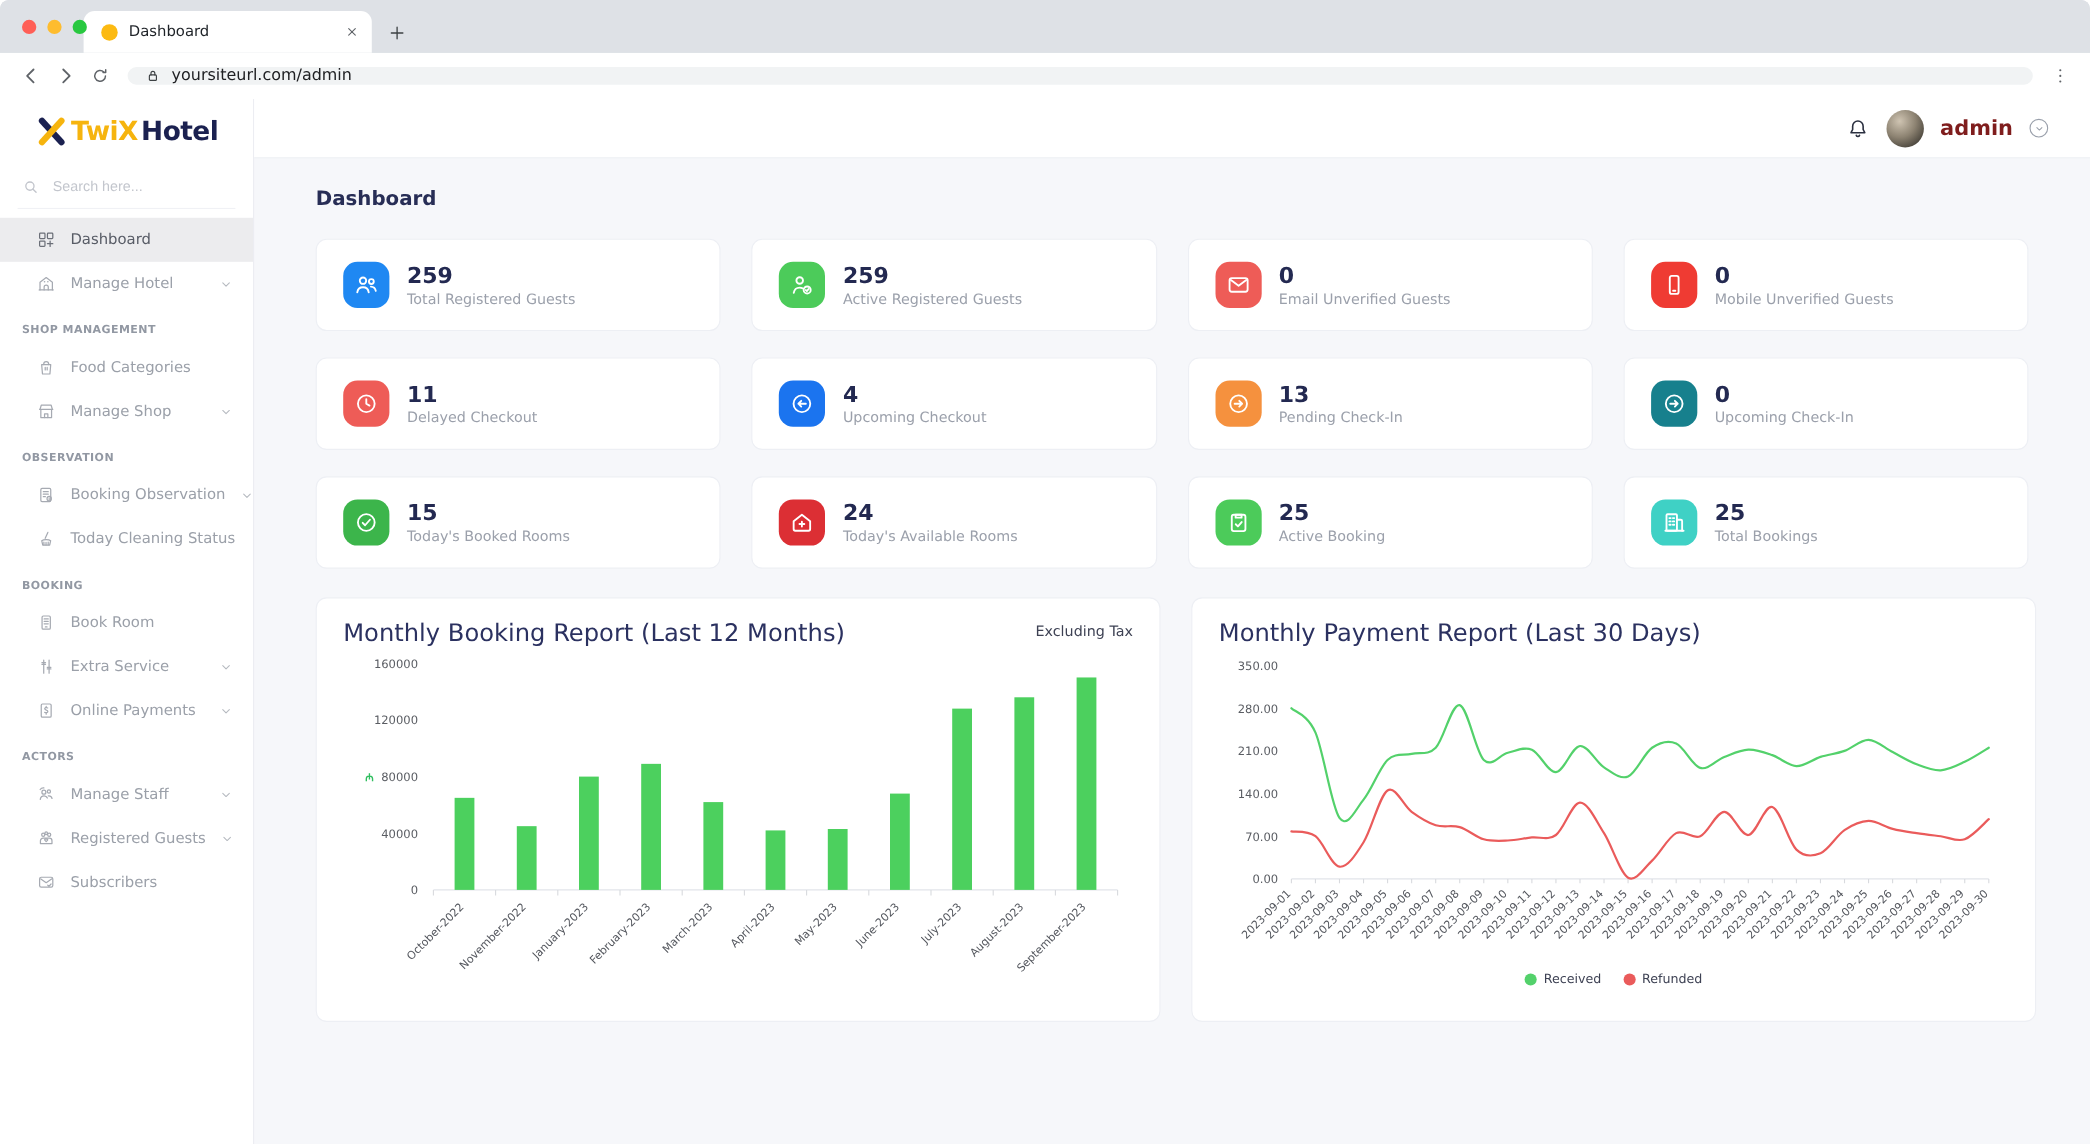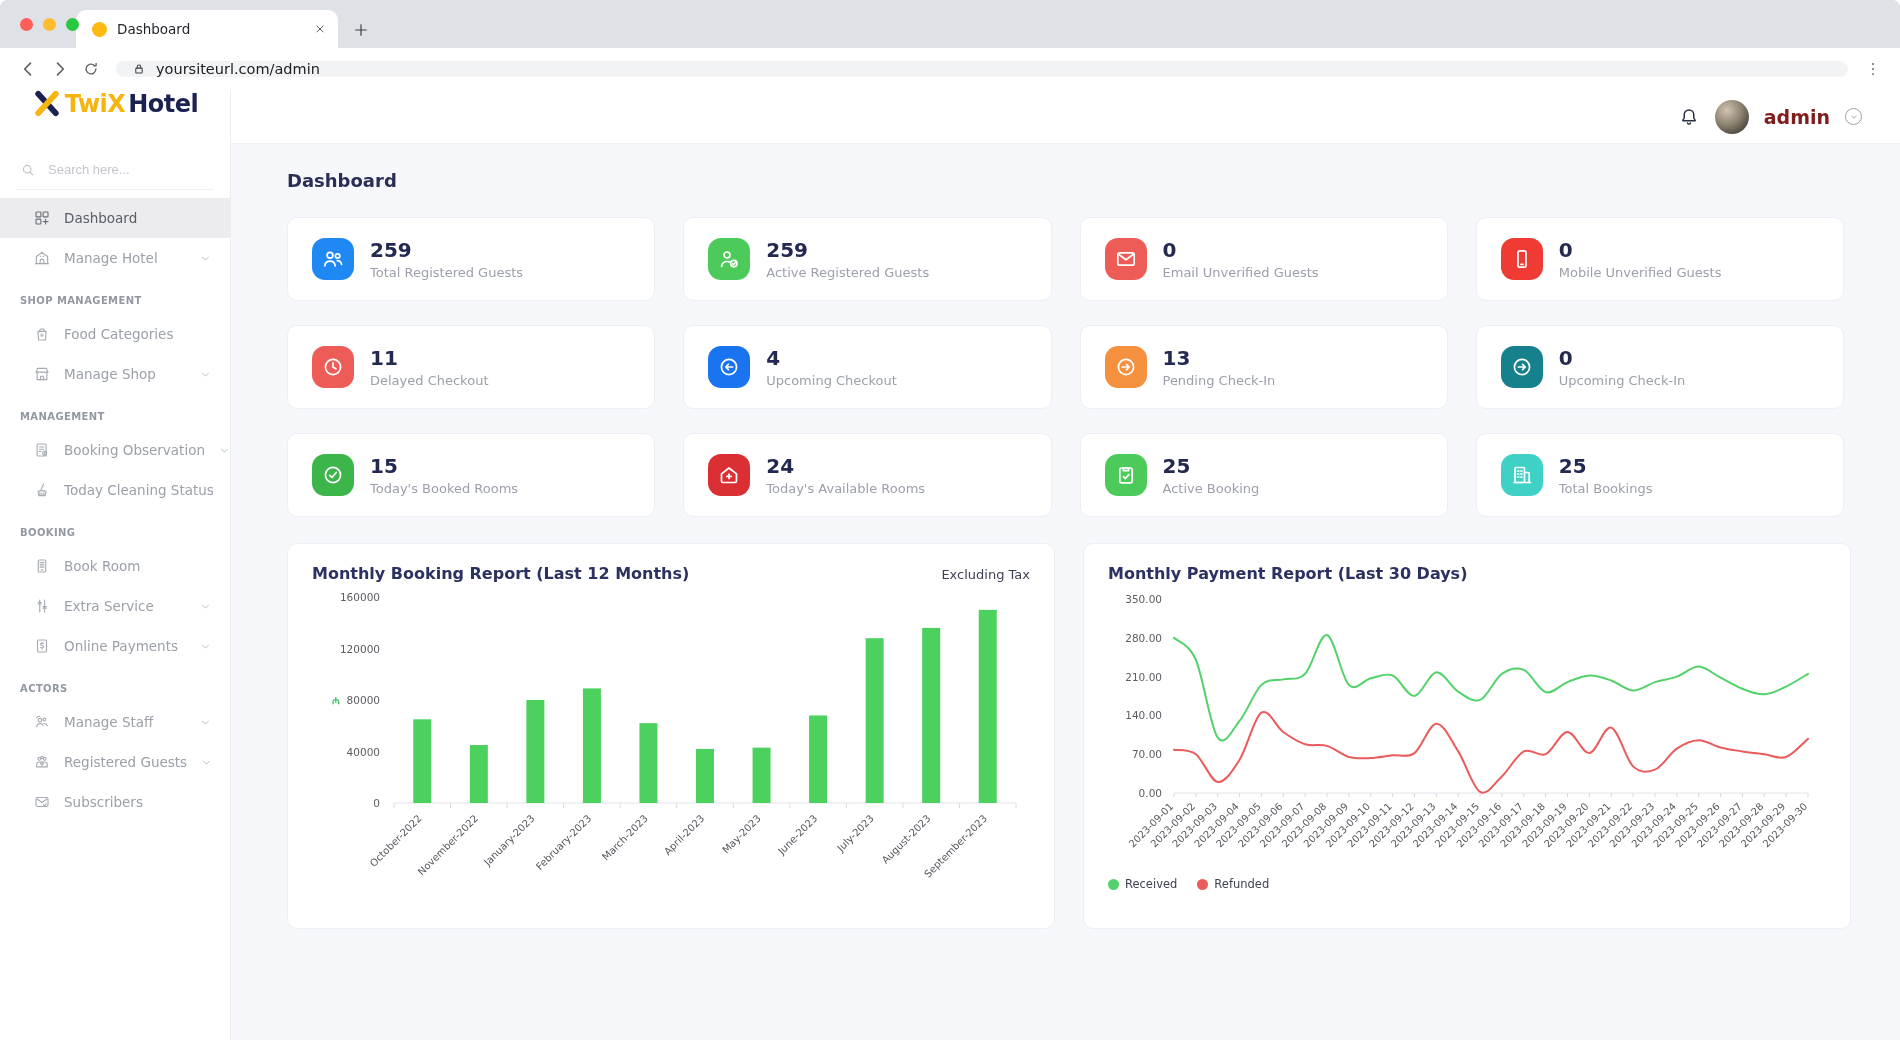--- a/index.html
+++ b/index.html
@@ -17,21 +17,21 @@
   .tab-close{color:#5f6368;display:flex;cursor:pointer}
   .newtab{margin:0 0 9px 14px;color:#3c4043;display:flex;cursor:pointer}
   .toolbar{height:42px;background:#fff;display:flex;align-items:center;gap:4px;padding:0 14px;flex:none}
   .tbtn{color:#5f6368;display:flex;padding:4px;cursor:pointer}
   .urlbar{flex:1;height:16px;background:#f1f3f4;border-radius:15px;display:flex;align-items:center;gap:10px;padding:0 16px;margin:0 8px}
   .lockic{color:#3c4043;display:flex}
   .url-text{font-size:14.5px;color:#202124}
   
   .app{flex:1;display:flex;background:#f6f7fa;min-height:0}
   .sidebar{width:231px;background:#fff;border-right:1px solid #ecedf2;display:flex;flex-direction:column;flex:none}
-  .logo{height:58px;display:flex;align-items:flex-start;justify-content:center;gap:3px;flex:none}
+  .logo{height:58px;display:flex;align-items:center;justify-content:center;gap:3px;flex:none}
   .brand-gold{font-size:24px;font-weight:800;color:#f6b40e;letter-spacing:-.5px}
   .brand-navy{font-size:24px;font-weight:700;color:#1b2150;letter-spacing:-.5px}
   .searchbox{display:flex;align-items:center;gap:10px;margin:2px 16px 0;padding:11px 4px;border-bottom:1px solid #f0f1f5;color:#c2c5cc;flex:none}
   .searchbox input{border:0;outline:0;font-size:13px;color:#6a6e76;width:150px;background:transparent}
   .searchbox input::placeholder{color:#c3c6cd}
   #sidebar-nav{padding:8px 0;overflow:hidden}
   .nav-item{display:flex;align-items:center;gap:13px;height:40px;padding:0 18px 0 33px;color:#9ba0a9;font-size:13.5px;cursor:pointer}
   .nav-ic{color:#a6aab2;display:flex;flex:none}
   .nav-item.active{background:#ececee;color:#585c66}
   .nav-item.active .nav-ic{color:#6b6f78}
@@ -50,26 +50,26 @@
   .page-title{font-size:18px;font-weight:600;color:#282e56;margin:4px 0 26px}
   #stats-grid{display:grid;grid-template-columns:repeat(4,1fr);gap:24px 28px}
   .stat-card{background:#fff;border:1px solid #edeff4;border-radius:10px;padding:20px 24px;display:flex;align-items:center;gap:16px}
   .stat-ic{width:42px;height:42px;border-radius:13px;display:flex;align-items:center;justify-content:center;color:#fff;flex:none}
   .stat-txt{display:flex;flex-direction:column}
   .stat-val{font-size:20px;font-weight:700;color:#232951;line-height:1.15}
   .stat-label{font-size:13px;color:#9ba0ab;margin-top:3px;white-space:nowrap}
   .charts{display:grid;grid-template-columns:1fr 1fr;gap:28px;margin-top:26px}
   .chart-card{background:#fff;border:1px solid #edeff4;border-radius:10px;padding:18px 24px;height:386px}
   .chart-head{display:flex;justify-content:space-between;align-items:flex-start;margin-bottom:2px}
-  .chart-title{font-size:16px;font-weight:700;color:#2b3160;margin:2px 0 0}
+  .chart-title{font-size:22px;font-weight:400;color:#2b3160;margin:2px 0 0}
   .note{font-size:13px;color:#3e4254;margin-top:5px}
   text.tick{font-size:10.5px;fill:#5a5d63}
   text.xlab{font-size:10px;fill:#54575e}
   text.cur{font-size:9.5px;font-weight:700}
-  .legend{display:flex;gap:20px;margin-top:0}
+  .legend{display:flex;justify-content:center;gap:20px;margin-top:0}
   .legend-item{display:flex;align-items:center;gap:6px;font-size:11.5px;color:#3e4254;cursor:pointer}
   .legend-dot{width:11px;height:11px;border-radius:50%}
 </style>
 </head>
 <body>
 
 <div class="window">
   <div class="chrome">
     <div class="lights">
       <span class="light red"></span>
@@ -191,21 +191,21 @@
                 <path d="M10 19.5V15h4v4.5"></path>
               </svg>
             </span>
             <span class="nav-label">Manage Shop</span>
             <span class="nav-chev">
               <svg width="13" height="13" viewBox="0 0 24 24" fill="none" stroke="currentColor" stroke-width="1.8" stroke-linecap="round" stroke-linejoin="round">
                 <path d="M6.5 9.5l5.5 5.5 5.5-5.5"></path>
               </svg>
             </span>
           </div>
-          <div class="nav-section">MANAGEMENT</div>
+          <div class="nav-section">OBSERVATION</div>
           <div class="nav-item">
             <span class="nav-ic">
               <svg width="18" height="18" viewBox="0 0 24 24" fill="none" stroke="currentColor" stroke-width="1.5" stroke-linecap="round" stroke-linejoin="round">
                 <rect x="5.5" y="4" width="12" height="16" rx="1.5"></rect>
                 <path d="M8.5 8h6M8.5 11h6M8.5 14h2.5"></path>
                 <circle cx="15.6" cy="16.4" r="2.6"></circle>
                 <path d="M15.6 15.4v.1M15.6 16.7v1.1"></path>
               </svg>
             </span>
             <span class="nav-label">Booking Observation</span>

